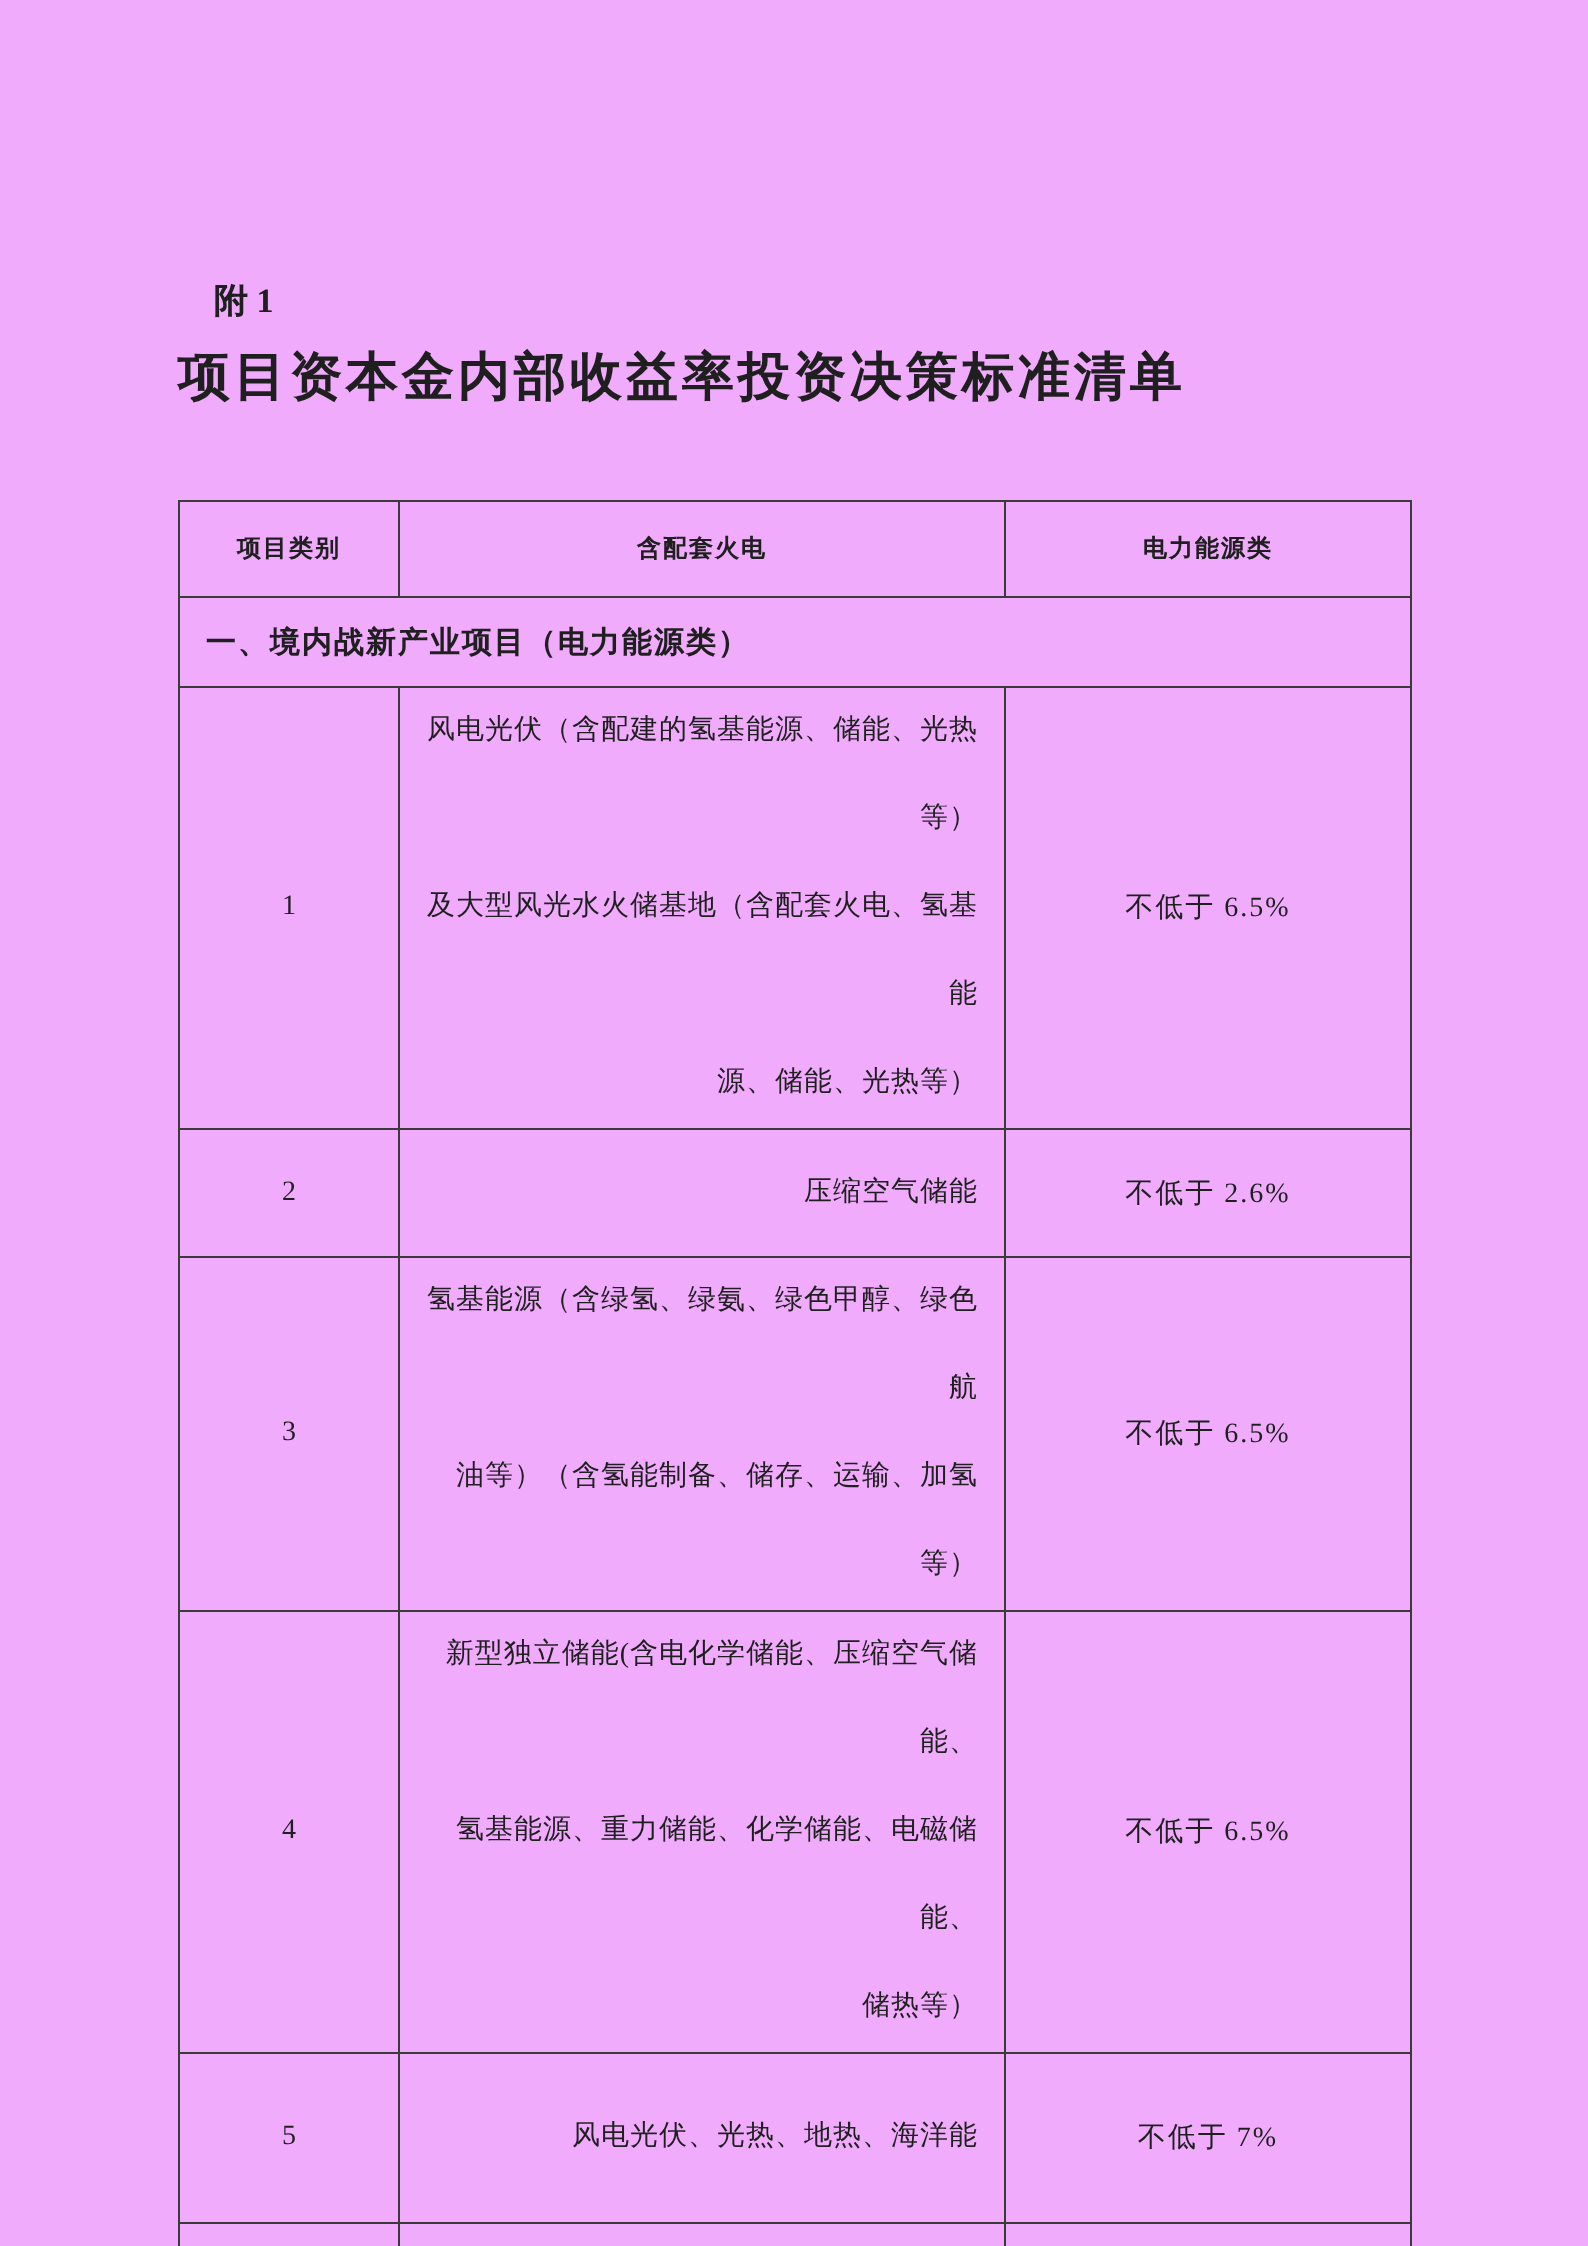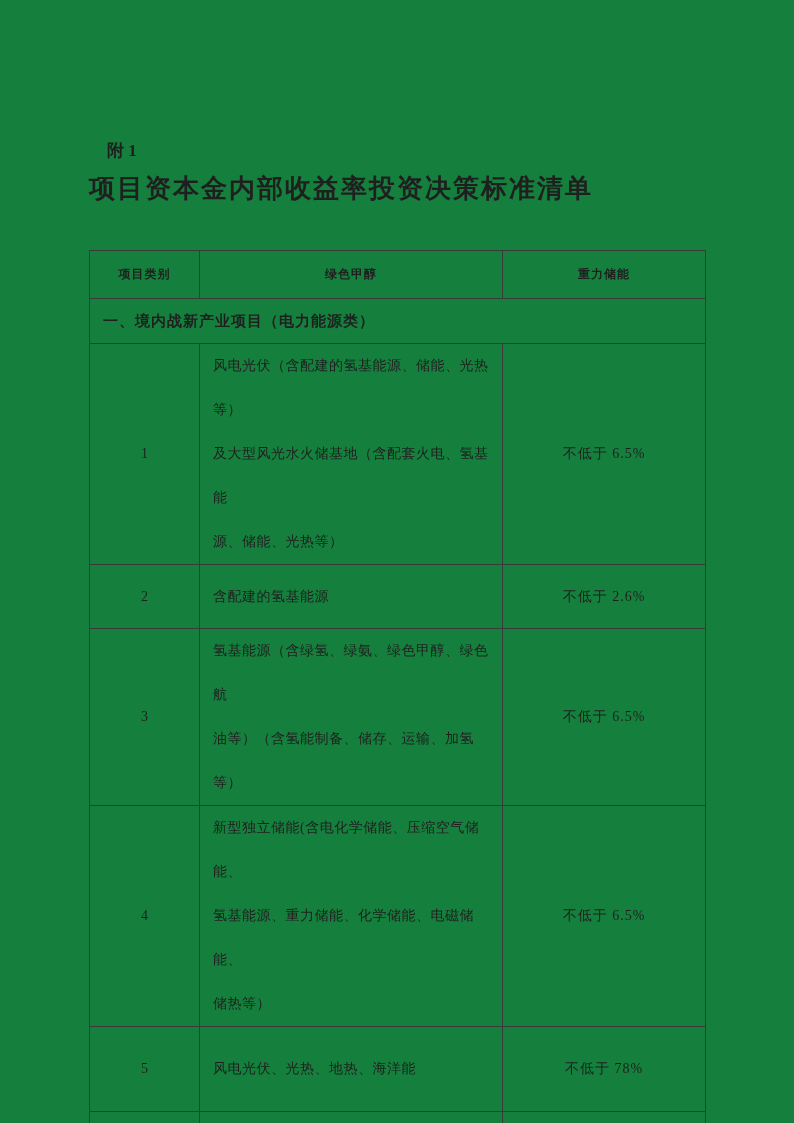--- a/index.html
+++ b/index.html
@@ -4,21 +4,21 @@
 <style>
   html, body {
     margin: 0;
     padding: 0;
     background: #ffffff;
   }
   .page {
     position: relative;
     width: 794px;
     height: 1123px;
-    background: #15803d;
+    background: #f0abfc;
     color: #1f1f1f;
     font-family: "Liberation Serif", "DejaVu Serif", serif;
     box-sizing: border-box;
     padding-top: 140px;
     overflow: hidden;
   }
   .inner {
     width: 616px;
     margin: 0 auto;
   }
@@ -62,21 +62,21 @@
     text-align: left;
     padding: 0 0 0 13px;
     letter-spacing: 1px;
     font-size: 15px;
   }
   td.cell-no {
     text-align: center;
     font-size: 14px;
   }
   td.cell-type {
-    text-align: left;
+    text-align: right;
     padding: 0 13px;
     white-space: pre-line;
     line-height: 44px;
     letter-spacing: 0.5px;
   }
   td.cell-standard {
     text-align: center;
     letter-spacing: 1px;
   }
   tr.row-0 { height: 132px; }
@@ -99,56 +99,56 @@
 
     <table class="main-table">
       <colgroup>
         <col style="width:110px">
         <col style="width:303px">
         <col style="width:203px">
       </colgroup>
       <tbody>
         <tr class="header-row">
           <th>项目类别</th>
-          <th>绿色甲醇</th>
-          <th>重力储能</th>
+          <th>含配套火电</th>
+          <th>电力能源类</th>
         </tr>
         <tr class="section-row">
           <td colspan="3">一、境内战新产业项目（电力能源类）</td>
         </tr>
 
         <tr class="row-0">
           <td class="cell-no">1</td>
           <td class="cell-type">风电光伏（含配建的氢基能源、储能、光热等）
 及大型风光水火储基地（含配套火电、氢基能
 源、储能、光热等）</td>
           <td class="cell-standard">不低于 6.5%</td>
         </tr>
         <tr class="row-1">
           <td class="cell-no">2</td>
-          <td class="cell-type">含配建的氢基能源</td>
+          <td class="cell-type">压缩空气储能</td>
           <td class="cell-standard">不低于 2.6%</td>
         </tr>
         <tr class="row-2">
           <td class="cell-no">3</td>
           <td class="cell-type">氢基能源（含绿氢、绿氨、绿色甲醇、绿色航
 油等）（含氢能制备、储存、运输、加氢等）</td>
           <td class="cell-standard">不低于 6.5%</td>
         </tr>
         <tr class="row-3">
           <td class="cell-no">4</td>
           <td class="cell-type">新型独立储能(含电化学储能、压缩空气储能、
 氢基能源、重力储能、化学储能、电磁储能、
 储热等）</td>
           <td class="cell-standard">不低于 6.5%</td>
         </tr>
         <tr class="row-4">
           <td class="cell-no">5</td>
           <td class="cell-type">风电光伏、光热、地热、海洋能</td>
-          <td class="cell-standard">不低于 78%</td>
+          <td class="cell-standard">不低于 7%</td>
         </tr>
         <tr class="row-5">
           <td class="cell-no">6</td>
           <td class="cell-type">综合能源(5 万千瓦以下电力源网荷储一体化、
 多能互补、“互联网”+智慧能源、新能源微
 电网、合同能源管理及能效提升）、充电基础</td>
           <td class="cell-standard">不低于 7.0%</td>
         </tr>
       </tbody>
     </table>

